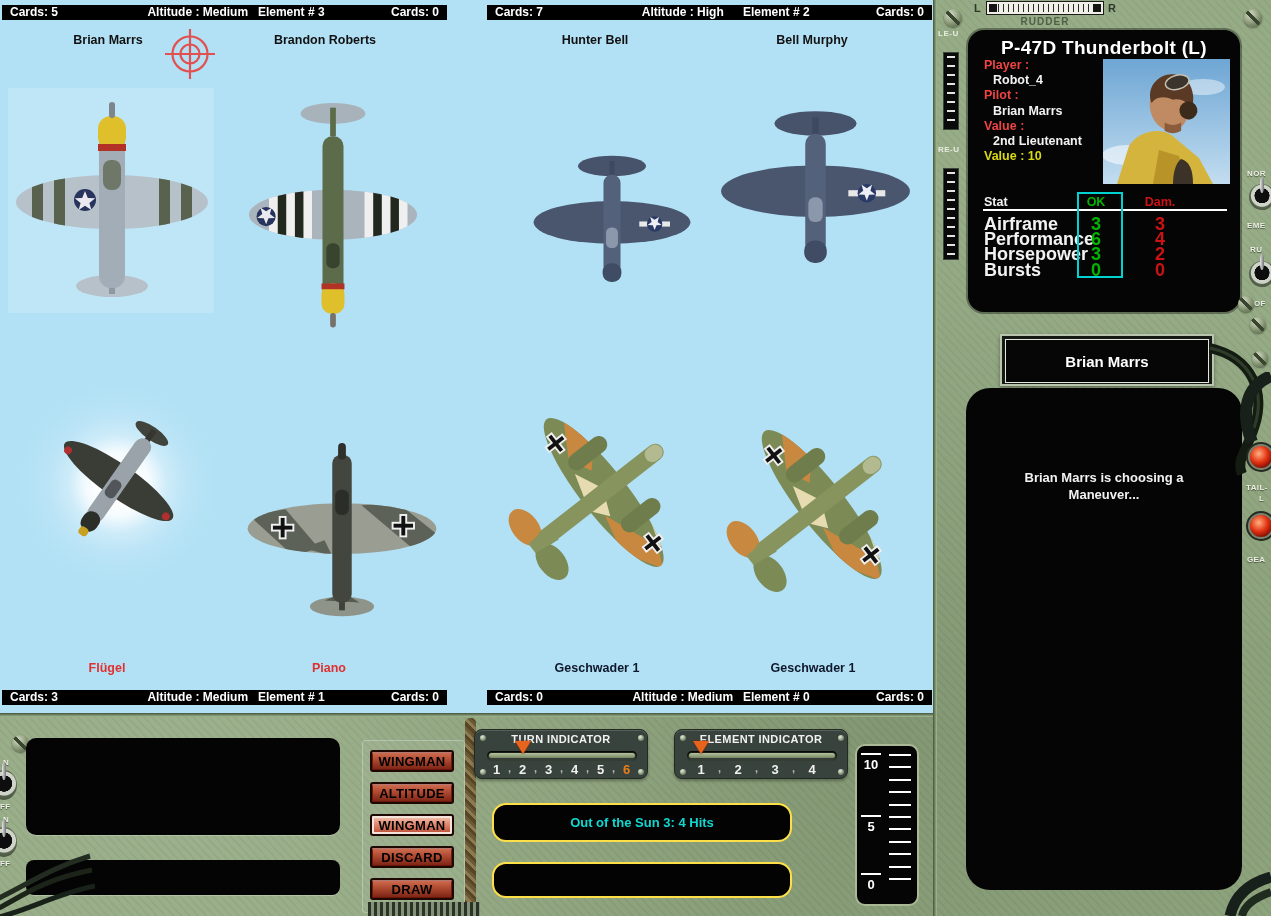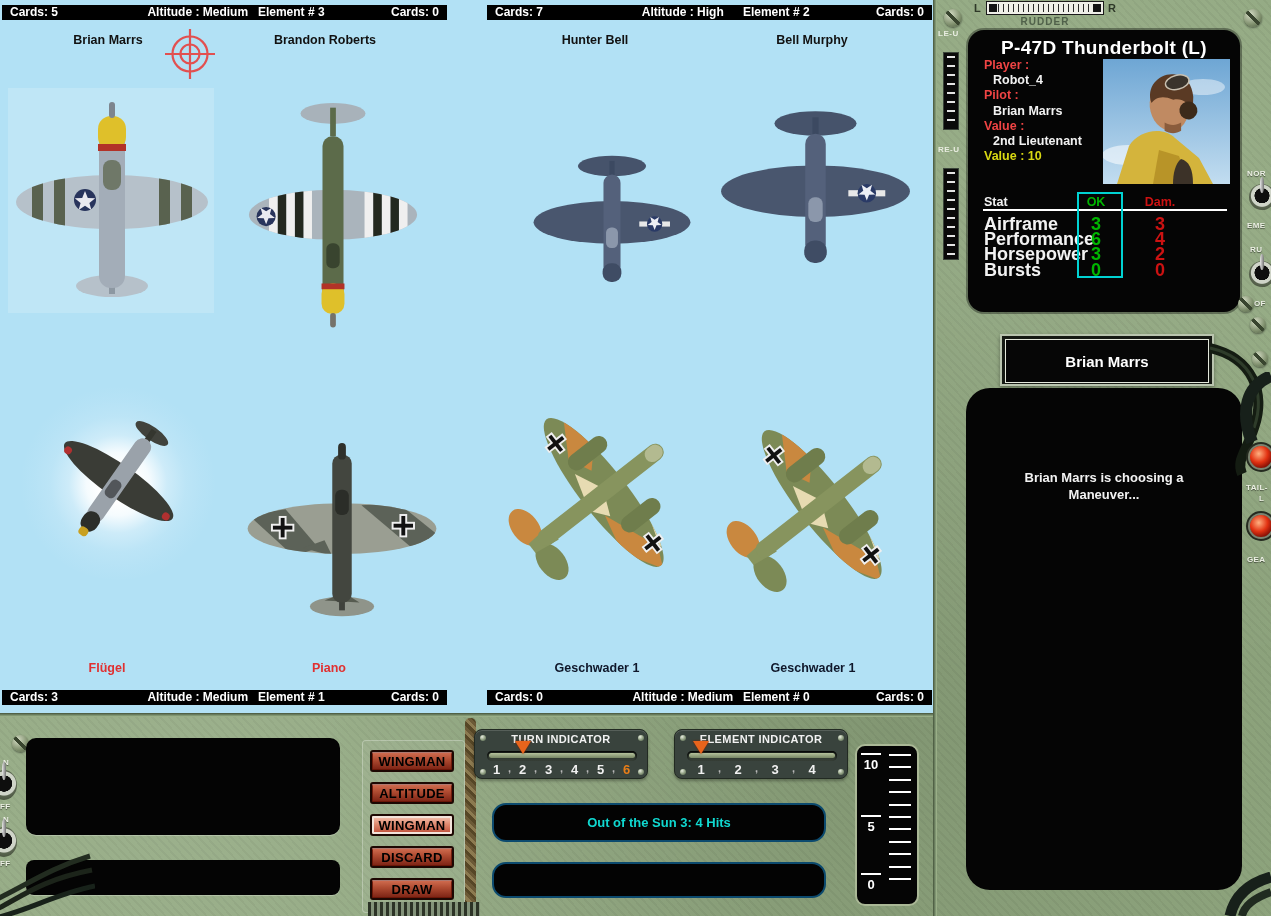--- a/index.html
+++ b/index.html
@@ -111,21 +111,21 @@
     filter:drop-shadow(0 0 1px #6e2406)}
   .ind-nums{position:absolute;top:32px;display:flex;color:#f0f0f0;font-size:13px}
   .ind-num{display:inline-block;text-align:center}
   .turn .ind-num{width:19px}.turn .ind-sep{width:7px}
   .elem .ind-num{width:24px}.elem .ind-sep{width:13px}
   .ind-sep{display:inline-block;text-align:center;color:#b8b8b8;font-size:11px}
   .ind-num.active{color:#e87d18}
   .rivet{position:absolute;width:6px;height:6px;border-radius:50%;
     background:radial-gradient(circle at 35% 30%,#e8ede0,#8a9a7c 55%,#49564a)}
 
-  .msgbox{position:absolute;left:492px;width:334px;background:#030303;border:2px solid #0c4a6e;
+  .msgbox{position:absolute;left:492px;width:300px;background:#030303;border:2px solid #fde047;
     border-radius:14px;box-sizing:border-box;color:#10d8d0;font-size:13px;
     display:flex;align-items:center;justify-content:center}
 
   .alt-gauge{left:855px;top:744px;width:64px;height:162px;background:#050505;border:2px solid #aab896;
     border-radius:10px;box-sizing:border-box}
   .ag-tick-l{position:absolute;width:20px;height:2px;background:#fff}
   .ag-lab{position:absolute;width:28px;text-align:center;color:#fff;font-size:13px}
   #gauge-ticks{position:absolute;left:889px;top:754px;width:22px;height:126px;
     display:flex;flex-direction:column;justify-content:space-between}
   #gauge-ticks div{height:2px;width:22px;background:#fff}

